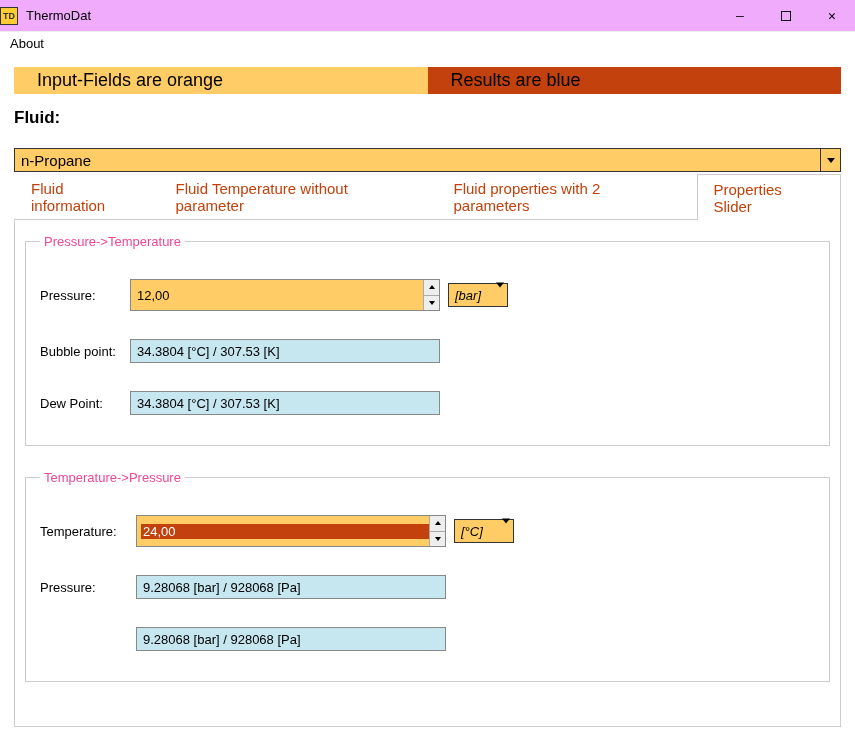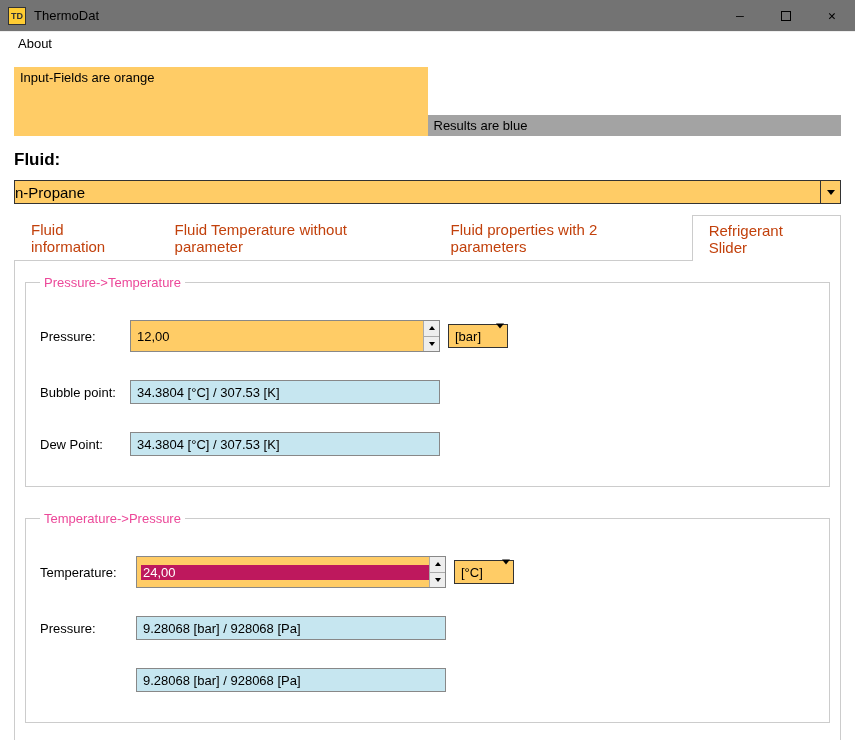--- a/index.html
+++ b/index.html
@@ -1,51 +1,51 @@
 <!DOCTYPE html>
 <html><head>
 <meta charset="utf-8">
 <style>
 * { box-sizing: border-box; margin: 0; padding: 0; }
 body { font-family: "Segoe UI", Tahoma, sans-serif; font-size: 13px; background: #fff; width: 855px; height: 740px; overflow: hidden; }
-.titlebar { display: flex; align-items: center; height: 32px; padding: 0 0 0 8px; background: #737373; border-bottom: 1px solid #eee; }
+.titlebar { display: flex; align-items: center; height: 32px; padding: 0 0 0 0; background: #f0abfc; border-bottom: 1px solid #eee; }
 .titlebar-icon { width: 18px; height: 18px; background: #ffcc33; border: 1px solid #333; display: inline-flex; align-items: center; justify-content: center; margin-right: 8px; font-size: 9px; font-weight: bold; color: #333; }
 .titlebar-title { flex: 1; font-size: 13px; }
 .win-btns { display: flex; }
 .win-btn { width: 46px; height: 32px; display: flex; align-items: center; justify-content: center; font-family: monospace; font-size: 13px; }
 .maximize-box { width: 10px; height: 10px; border: 1px solid #000; display: inline-block; }
-.menubar { padding: 4px 10px 8px; font-size: 13px; margin-left: 8px; }
+.menubar { padding: 4px 10px 8px; font-size: 13px; }
 .menu-item { display: inline-block; cursor: default; }
 .content { padding: 8px 14px; }
 .legend-banner { display: flex; width: 100%; margin-bottom: 14px; }
-.legend-half { flex: 1; padding: 3px 6px; font-size: 13px; }
+.legend-half { flex: 1; padding: 3px 23px; font-size: 18px; }
 .legend-input { background: #ffcc66; }
-.legend-result { background: #a3a3a3; margin-top: 48px; }
-.fluid-label { font-size: 17px; font-weight: 600; margin-bottom: 10px; }
-.fluid-select { width: 100%; background: #ffcc66; border: 1px solid #333; height: 24px; display: flex; align-items: center; padding: 0 0; font-size: 15px; position: relative; margin-bottom: 10px; }
+.legend-result { background: #c2410c; }
+.fluid-label { font-size: 17px; font-weight: 600; margin-bottom: 20px; }
+.fluid-select { width: 100%; background: #ffcc66; border: 1px solid #333; height: 24px; display: flex; align-items: center; padding: 0 6px; font-size: 15px; position: relative; margin-bottom: 1px; }
 .fluid-select .dropdown-btn { position: absolute; right: 0; top: 0; width: 20px; height: 100%; border-left: 1px solid #333; display: flex; align-items: center; justify-content: center; background: #ffcc66; }
 .triangle-down { width: 0; height: 0; border-left: 4px solid transparent; border-right: 4px solid transparent; border-top: 5px solid #000; }
 .tabs { display: flex; border-bottom: 1px solid #ccc; }
 .tab { padding: 6px 16px 5px; font-size: 15px; border: 1px solid transparent; border-bottom: none; cursor: default; color: #c2410c; }
 .tab.active { border-color: #ccc; background: #fff; position: relative; top: 1px; }
 .tab-body { border: 1px solid #ccc; border-top: none; padding: 14px 10px 20px; }
 fieldset { border: 1px solid #ccc; padding: 30px 14px 30px; position: relative; margin-bottom: 24px; }
 legend { font-size: 13px; padding: 0 4px; color: #ec4899; }
 .row { display: flex; align-items: center; margin-bottom: 28px; }
 .row:last-child { margin-bottom: 0; }
 .rlabel { width: 90px; flex-shrink: 0; }
 .num-input { width: 310px; height: 32px; border: 1px solid #888; background: #ffcc66; display: flex; align-items: center; position: relative; margin-right: 8px; }
 .num-input .val { padding: 0 6px; flex: 1; }
-.num-input .val.selected { background: #be185d; color: #fff; display: inline-block; padding: 0 2px; margin-left: 4px; }
+.num-input .val.selected { background: #c2410c; color: #fff; display: inline-block; padding: 0 2px; margin-left: 4px; }
 .spinner { width: 16px; height: 100%; border-left: 1px solid #aaa; display: flex; flex-direction: column; }
 .spinner-btn { flex: 1; display: flex; align-items: center; justify-content: center; background: #eee; }
 .spinner-btn:first-child { border-bottom: 1px solid #aaa; }
 .tri-up { width: 0; height: 0; border-left: 3px solid transparent; border-right: 3px solid transparent; border-bottom: 4px solid #000; }
 .tri-down { width: 0; height: 0; border-left: 3px solid transparent; border-right: 3px solid transparent; border-top: 4px solid #000; }
-.unit-select { width: 60px; height: 24px; border: 1px solid #333; background: #ffcc66; display: flex; align-items: center; padding: 0 6px; position: relative; }
+.unit-select { width: 60px; height: 24px; border: 1px solid #333; background: #ffcc66; display: flex; align-items: center; padding: 0 6px; position: relative; font-style: italic; }
 .unit-select .dd { position: absolute; right: 3px; top: 50%; transform: translateY(-50%); }
 .result-box { width: 310px; height: 24px; border: 1px solid #888; background: #c6e6f0; display: flex; align-items: center; padding: 0 6px; }
 .rlabel-wide { width: 96px; }
 </style>
 </head>
 <body>
 
 <div class="titlebar">
   <span class="titlebar-icon">TD</span>
   <span class="titlebar-title">ThermoDat</span>
@@ -74,21 +74,21 @@
     <span>n-Propane</span>
     <span class="dropdown-btn">
         <span class="triangle-down"></span>
       </span>
   </div>
 
   <div class="tabs">
     <div class="tab">Fluid information</div>
     <div class="tab">Fluid Temperature without parameter</div>
     <div class="tab">Fluid properties with 2 parameters</div>
-    <div class="tab active">Refrigerant Slider</div>
+    <div class="tab active">Properties Slider</div>
   </div>
 
   <div class="tab-body">
 
     <fieldset>
       <legend>Pressure-&gt;Temperature</legend>
 
       <div class="row">
         <div class="rlabel">Pressure:</div>
         <div class="num-input">

